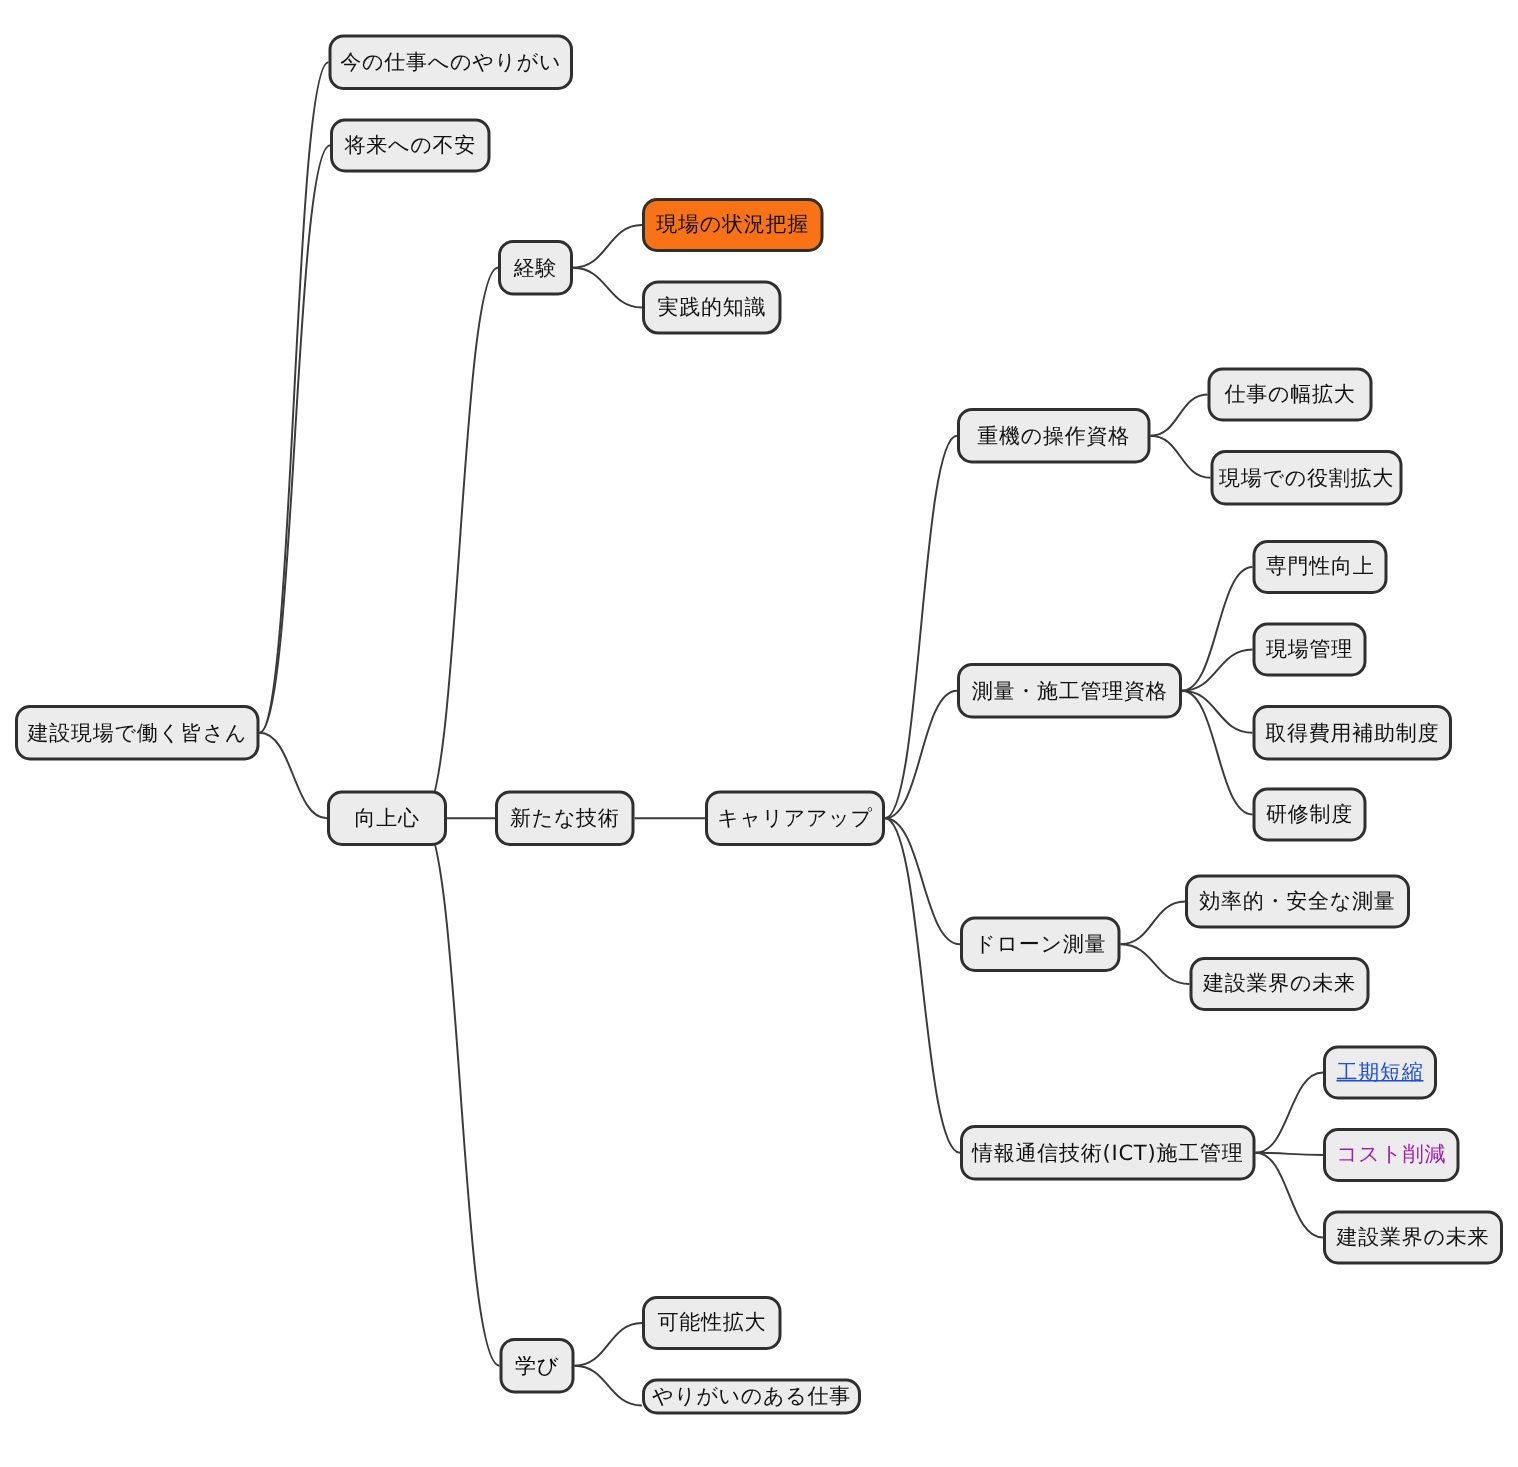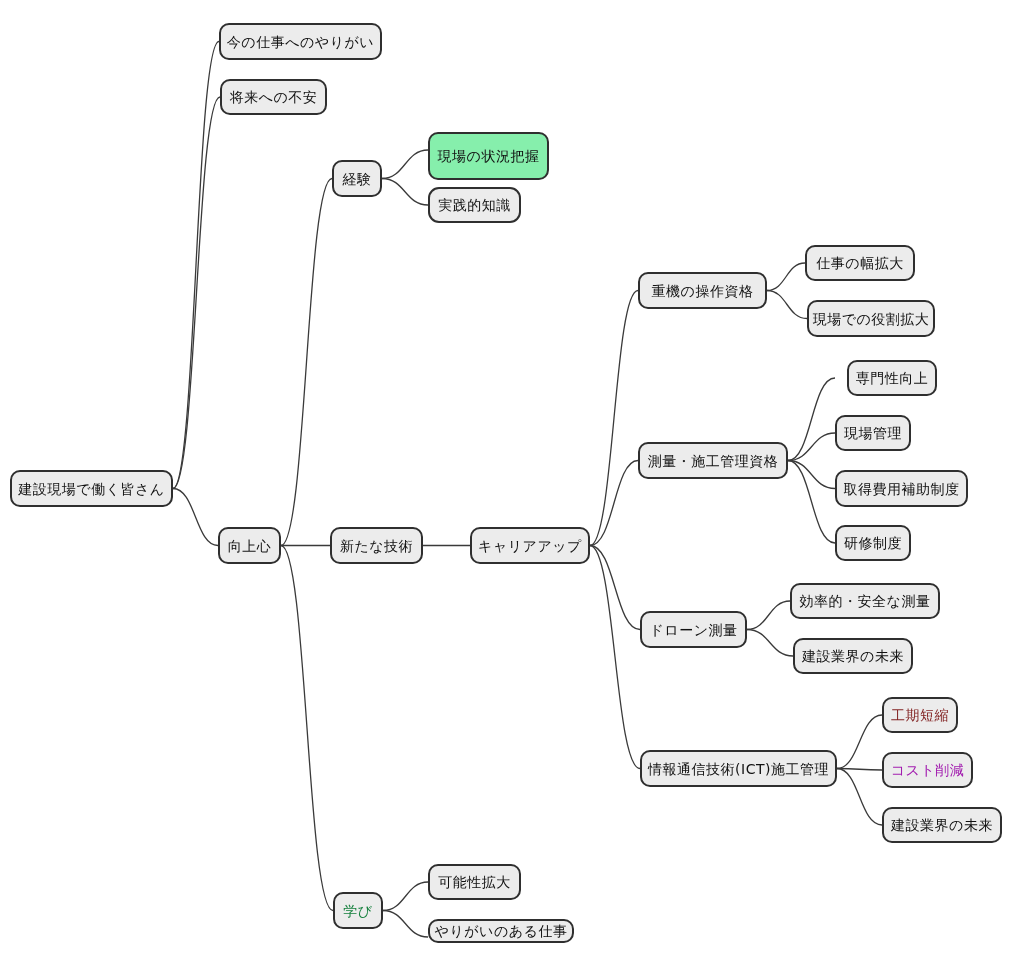--- a/index.html
+++ b/index.html
@@ -83,27 +83,27 @@
   <div id="node-layer">
       <div class="mind-node" style="left: 10px; top: 470px; width: 163px; height: 37px; background: rgb(236, 236, 236); border-color: rgb(47, 47, 47);">
         <span class="node-label" style="color: rgb(17, 17, 17);">建設現場で働く皆さん</span>
       </div>
       <div class="mind-node" style="left: 219px; top: 23px; width: 163px; height: 37px; background: rgb(236, 236, 236); border-color: rgb(47, 47, 47);">
         <span class="node-label" style="color: rgb(17, 17, 17);">今の仕事へのやりがい</span>
       </div>
       <div class="mind-node" style="left: 220px; top: 79px; width: 107px; height: 36px; background: rgb(236, 236, 236); border-color: rgb(47, 47, 47);">
         <span class="node-label" style="color: rgb(17, 17, 17);">将来への不安</span>
       </div>
-      <div class="mind-node" style="left: 218px; top: 527px; width: 63px; height: 37px; background: rgb(236, 236, 236); border-color: rgb(47, 47, 47);">
+      <div class="mind-node" style="left: 218px; top: 527px; width: 80px; height: 37px; background: rgb(236, 236, 236); border-color: rgb(47, 47, 47);">
         <span class="node-label" style="color: rgb(17, 17, 17);">向上心</span>
       </div>
       <div class="mind-node" style="left: 332px; top: 160px; width: 50px; height: 37px; background: rgb(236, 236, 236); border-color: rgb(47, 47, 47);">
         <span class="node-label" style="color: rgb(17, 17, 17);">経験</span>
       </div>
-      <div class="mind-node" style="left: 428px; top: 132px; width: 121px; height: 48px; background: #86efac; border-color: rgb(47, 47, 47); align-items: center;">
+      <div class="mind-node" style="left: 428px; top: 132px; width: 121px; height: 36px; background: #f97316; border-color: rgb(47, 47, 47); align-items: center;">
         <span class="node-label" style="color: rgb(17, 17, 17);">現場の状況把握</span>
       </div>
       <div class="mind-node" style="left: 428px; top: 187px; width: 93px; height: 36px; background: rgb(236, 236, 236); border-color: rgb(47, 47, 47); border-radius: 11px;">
         <span class="node-label" style="color: rgb(17, 17, 17);">実践的知識</span>
       </div>
       <div class="mind-node" style="left: 330px; top: 527px; width: 93px; height: 37px; background: rgb(236, 236, 236); border-color: rgb(47, 47, 47);">
         <span class="node-label" style="color: rgb(17, 17, 17);">新たな技術</span>
       </div>
       <div class="mind-node" style="left: 470px; top: 527px; width: 120px; height: 37px; background: rgb(236, 236, 236); border-color: rgb(47, 47, 47);">
         <span class="node-label" style="color: rgb(17, 17, 17);">キャリアアップ</span>
@@ -113,21 +113,21 @@
       </div>
       <div class="mind-node" style="left: 805px; top: 245px; width: 110px; height: 36px; background: rgb(236, 236, 236); border-color: rgb(47, 47, 47);">
         <span class="node-label" style="color: rgb(17, 17, 17);">仕事の幅拡大</span>
       </div>
       <div class="mind-node" style="left: 807px; top: 300px; width: 128px; height: 37px; background: rgb(236, 236, 236); border-color: rgb(47, 47, 47);">
         <span class="node-label" style="color: rgb(17, 17, 17);">現場での役割拡大</span>
       </div>
       <div class="mind-node" style="left: 638px; top: 442px; width: 150px; height: 37px; background: rgb(236, 236, 236); border-color: rgb(47, 47, 47);">
         <span class="node-label" style="color: rgb(17, 17, 17);">測量・施工管理資格</span>
       </div>
-      <div class="mind-node" style="left: 835px; top: 360px; width: 90px; height: 36px; background: rgb(236, 236, 236); border-color: rgb(47, 47, 47); margin-left: 12px;">
+      <div class="mind-node" style="left: 835px; top: 360px; width: 90px; height: 36px; background: rgb(236, 236, 236); border-color: rgb(47, 47, 47);">
         <span class="node-label" style="color: rgb(17, 17, 17);">専門性向上</span>
       </div>
       <div class="mind-node" style="left: 835px; top: 415px; width: 76px; height: 36px; background: rgb(236, 236, 236); border-color: rgb(47, 47, 47);">
         <span class="node-label" style="color: rgb(17, 17, 17);">現場管理</span>
       </div>
       <div class="mind-node" style="left: 835px; top: 470px; width: 133px; height: 37px; background: rgb(236, 236, 236); border-color: rgb(47, 47, 47);">
         <span class="node-label" style="color: rgb(17, 17, 17);">取得費用補助制度</span>
       </div>
       <div class="mind-node" style="left: 835px; top: 525px; width: 76px; height: 36px; background: rgb(236, 236, 236); border-color: rgb(47, 47, 47);">
         <span class="node-label" style="color: rgb(17, 17, 17);">研修制度</span>
@@ -138,30 +138,30 @@
       <div class="mind-node" style="left: 790px; top: 583px; width: 150px; height: 36px; background: rgb(236, 236, 236); border-color: rgb(47, 47, 47);">
         <span class="node-label" style="color: rgb(17, 17, 17);">効率的・安全な測量</span>
       </div>
       <div class="mind-node" style="left: 793px; top: 638px; width: 120px; height: 36px; background: rgb(236, 236, 236); border-color: rgb(47, 47, 47);">
         <span class="node-label" style="color: rgb(17, 17, 17);">建設業界の未来</span>
       </div>
       <div class="mind-node" style="left: 640px; top: 750px; width: 197px; height: 37px; background: rgb(236, 236, 236); border-color: rgb(47, 47, 47);">
         <span class="node-label" style="color: rgb(17, 17, 17);">情報通信技術(ICT)施工管理</span>
       </div>
       <div class="mind-node" style="left: 882px; top: 697px; width: 76px; height: 36px; background: rgb(236, 236, 236); border-color: rgb(47, 47, 47);">
-        <span class="node-label" style="color: #7f1d1d;">工期短縮</span>
+        <span class="node-label" style="color: #1d4ed8; text-decoration: underline;">工期短縮</span>
       </div>
       <div class="mind-node" style="left: 882px; top: 752px; width: 91px; height: 36px; background: rgb(236, 236, 236); border-color: rgb(47, 47, 47);">
         <span class="node-label" style="color: #a21caf;">コスト削減</span>
       </div>
       <div class="mind-node" style="left: 882px; top: 807px; width: 120px; height: 36px; background: rgb(236, 236, 236); border-color: rgb(47, 47, 47);">
         <span class="node-label" style="color: rgb(17, 17, 17);">建設業界の未来</span>
       </div>
       <div class="mind-node" style="left: 333px; top: 892px; width: 50px; height: 37px; background: rgb(236, 236, 236); border-color: rgb(47, 47, 47);">
-        <span class="node-label" style="color: #15803d;">学び</span>
+        <span class="node-label" style="color: #000000;">学び</span>
       </div>
       <div class="mind-node" style="left: 428px; top: 864px; width: 93px; height: 36px; background: rgb(236, 236, 236); border-color: rgb(47, 47, 47);">
         <span class="node-label" style="color: rgb(17, 17, 17);">可能性拡大</span>
       </div>
       <div class="mind-node" style="left: 428px; top: 919px; width: 146px; height: 24px; background: rgb(236, 236, 236); border-color: rgb(47, 47, 47);">
         <span class="node-label" style="color: rgb(17, 17, 17);">やりがいのある仕事</span>
       </div>
     </div>
 </div>
 

